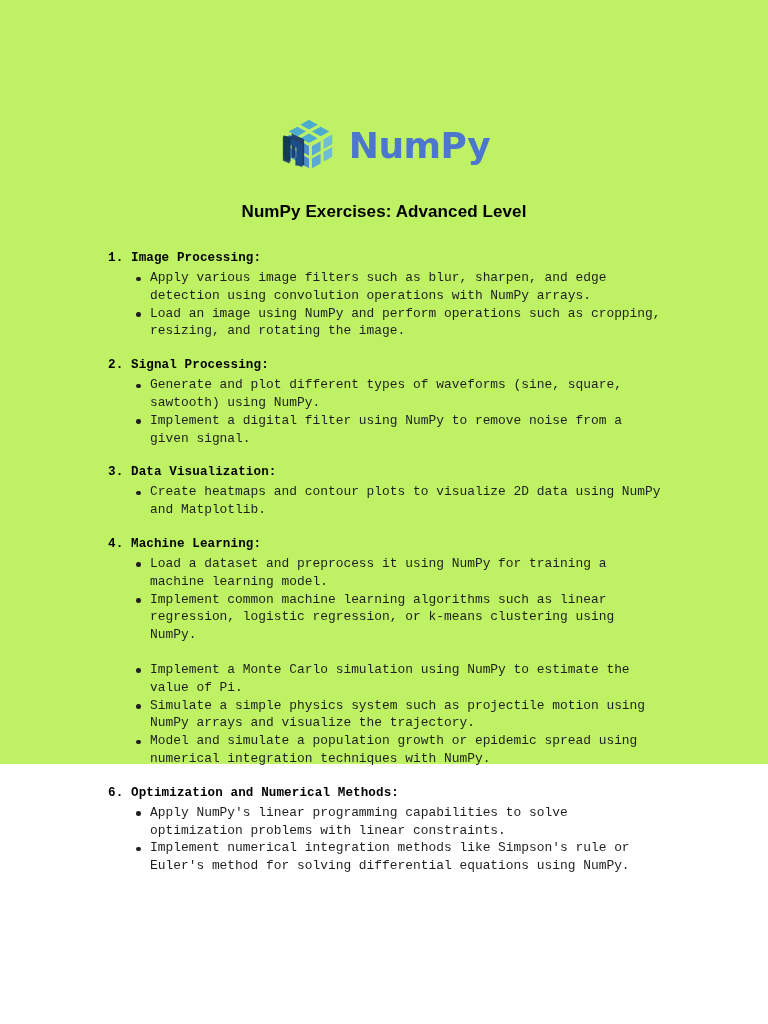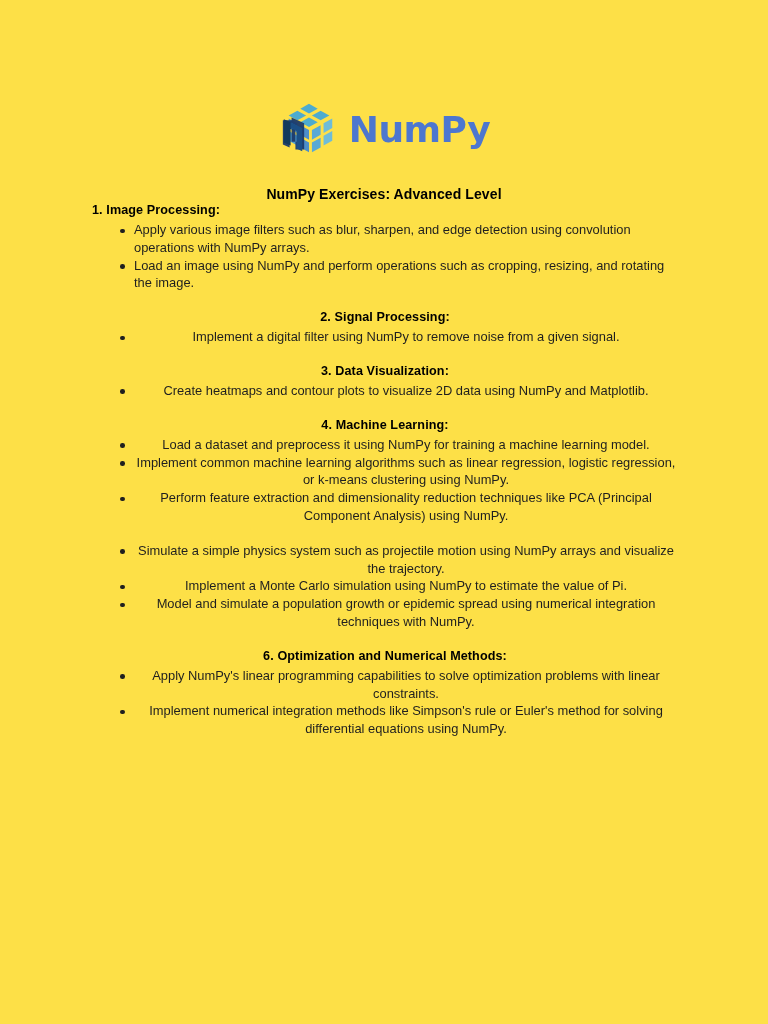--- a/index.html
+++ b/index.html
@@ -10,24 +10,24 @@
   body {
     width: 768px;
     height: 1024px;
     font-family: "Liberation Sans", sans-serif;
     color: #1a1a1a;
     overflow: hidden;
   }
   .page {
     position: relative;
     width: 768px;
-    height: 1024px;
-    background: #fde047;
+    height: 764px;
+    background: #bef264;
     box-sizing: border-box;
-    padding: 0;
+    padding: 16px;
   }
   
   .logo-block {
     width: 100%;
     display: flex;
     justify-content: center;
     align-items: center;
     padding-top: 97px;
     height: 66px;
     box-sizing: content-box;
@@ -47,37 +47,38 @@
     font-size: 36px;
     font-weight: 700;
     letter-spacing: -0.5px;
     line-height: 1;
     color: #4d77cf;
     white-space: nowrap;
   }
   
   .doc-title {
     text-align: center;
-    font-size: 14px;
+    font-size: 17px;
     font-weight: bold;
     color: #000000;
     margin: 0;
     padding-top: 23px;
     letter-spacing: 0.1px;
   }
   
   .content {
     padding: 0 90px 0 92px;
+    margin-top: 28px;
+    font-family: Liberation Mono, monospace;
   }
   .section {
     margin-bottom: 0;
   }
   .section + .section {
     margin-top: 17px;
-    text-align: center;
   }
   .section-heading {
     font-size: 12.6px;
     font-weight: bold;
     color: #000000;
     margin: 0 0 2px 0;
     line-height: 17px;
     letter-spacing: 0.1px;
   }
   ul.bullets {
@@ -144,44 +145,44 @@
       <div class="section-heading">1. Image Processing:</div>
       <ul class="bullets">
         <li>Apply various image filters such as blur, sharpen, and edge detection using convolution operations with NumPy arrays.</li>
         <li>Load an image using NumPy and perform operations such as cropping, resizing, and rotating the image.</li>
       </ul>
     </div>
 
     <div class="section">
       <div class="section-heading">2. Signal Processing:</div>
       <ul class="bullets">
+        <li>Generate and plot different types of waveforms (sine, square, sawtooth) using NumPy.</li>
         <li>Implement a digital filter using NumPy to remove noise from a given signal.</li>
       </ul>
     </div>
 
     <div class="section">
       <div class="section-heading">3. Data Visualization:</div>
       <ul class="bullets">
         <li>Create heatmaps and contour plots to visualize 2D data using NumPy and Matplotlib.</li>
       </ul>
     </div>
 
     <div class="section">
       <div class="section-heading">4. Machine Learning:</div>
       <ul class="bullets">
         <li>Load a dataset and preprocess it using NumPy for training a machine learning model.</li>
         <li>Implement common machine learning algorithms such as linear regression, logistic regression, or k-means clustering using NumPy.</li>
-        <li>Perform feature extraction and dimensionality reduction techniques like PCA (Principal Component Analysis) using NumPy.</li>
       </ul>
     </div>
 
     <div class="section">
       <ul class="bullets">
+        <li>Implement a Monte Carlo simulation using NumPy to estimate the value of Pi.</li>
         <li>Simulate a simple physics system such as projectile motion using NumPy arrays and visualize the trajectory.</li>
-        <li>Implement a Monte Carlo simulation using NumPy to estimate the value of Pi.</li>
         <li>Model and simulate a population growth or epidemic spread using numerical integration techniques with NumPy.</li>
       </ul>
     </div>
 
     <div class="section">
       <div class="section-heading">6. Optimization and Numerical Methods:</div>
       <ul class="bullets">
         <li>Apply NumPy's linear programming capabilities to solve optimization problems with linear constraints.</li>
         <li>Implement numerical integration methods like Simpson's rule or Euler's method for solving differential equations using NumPy.</li>
       </ul>

